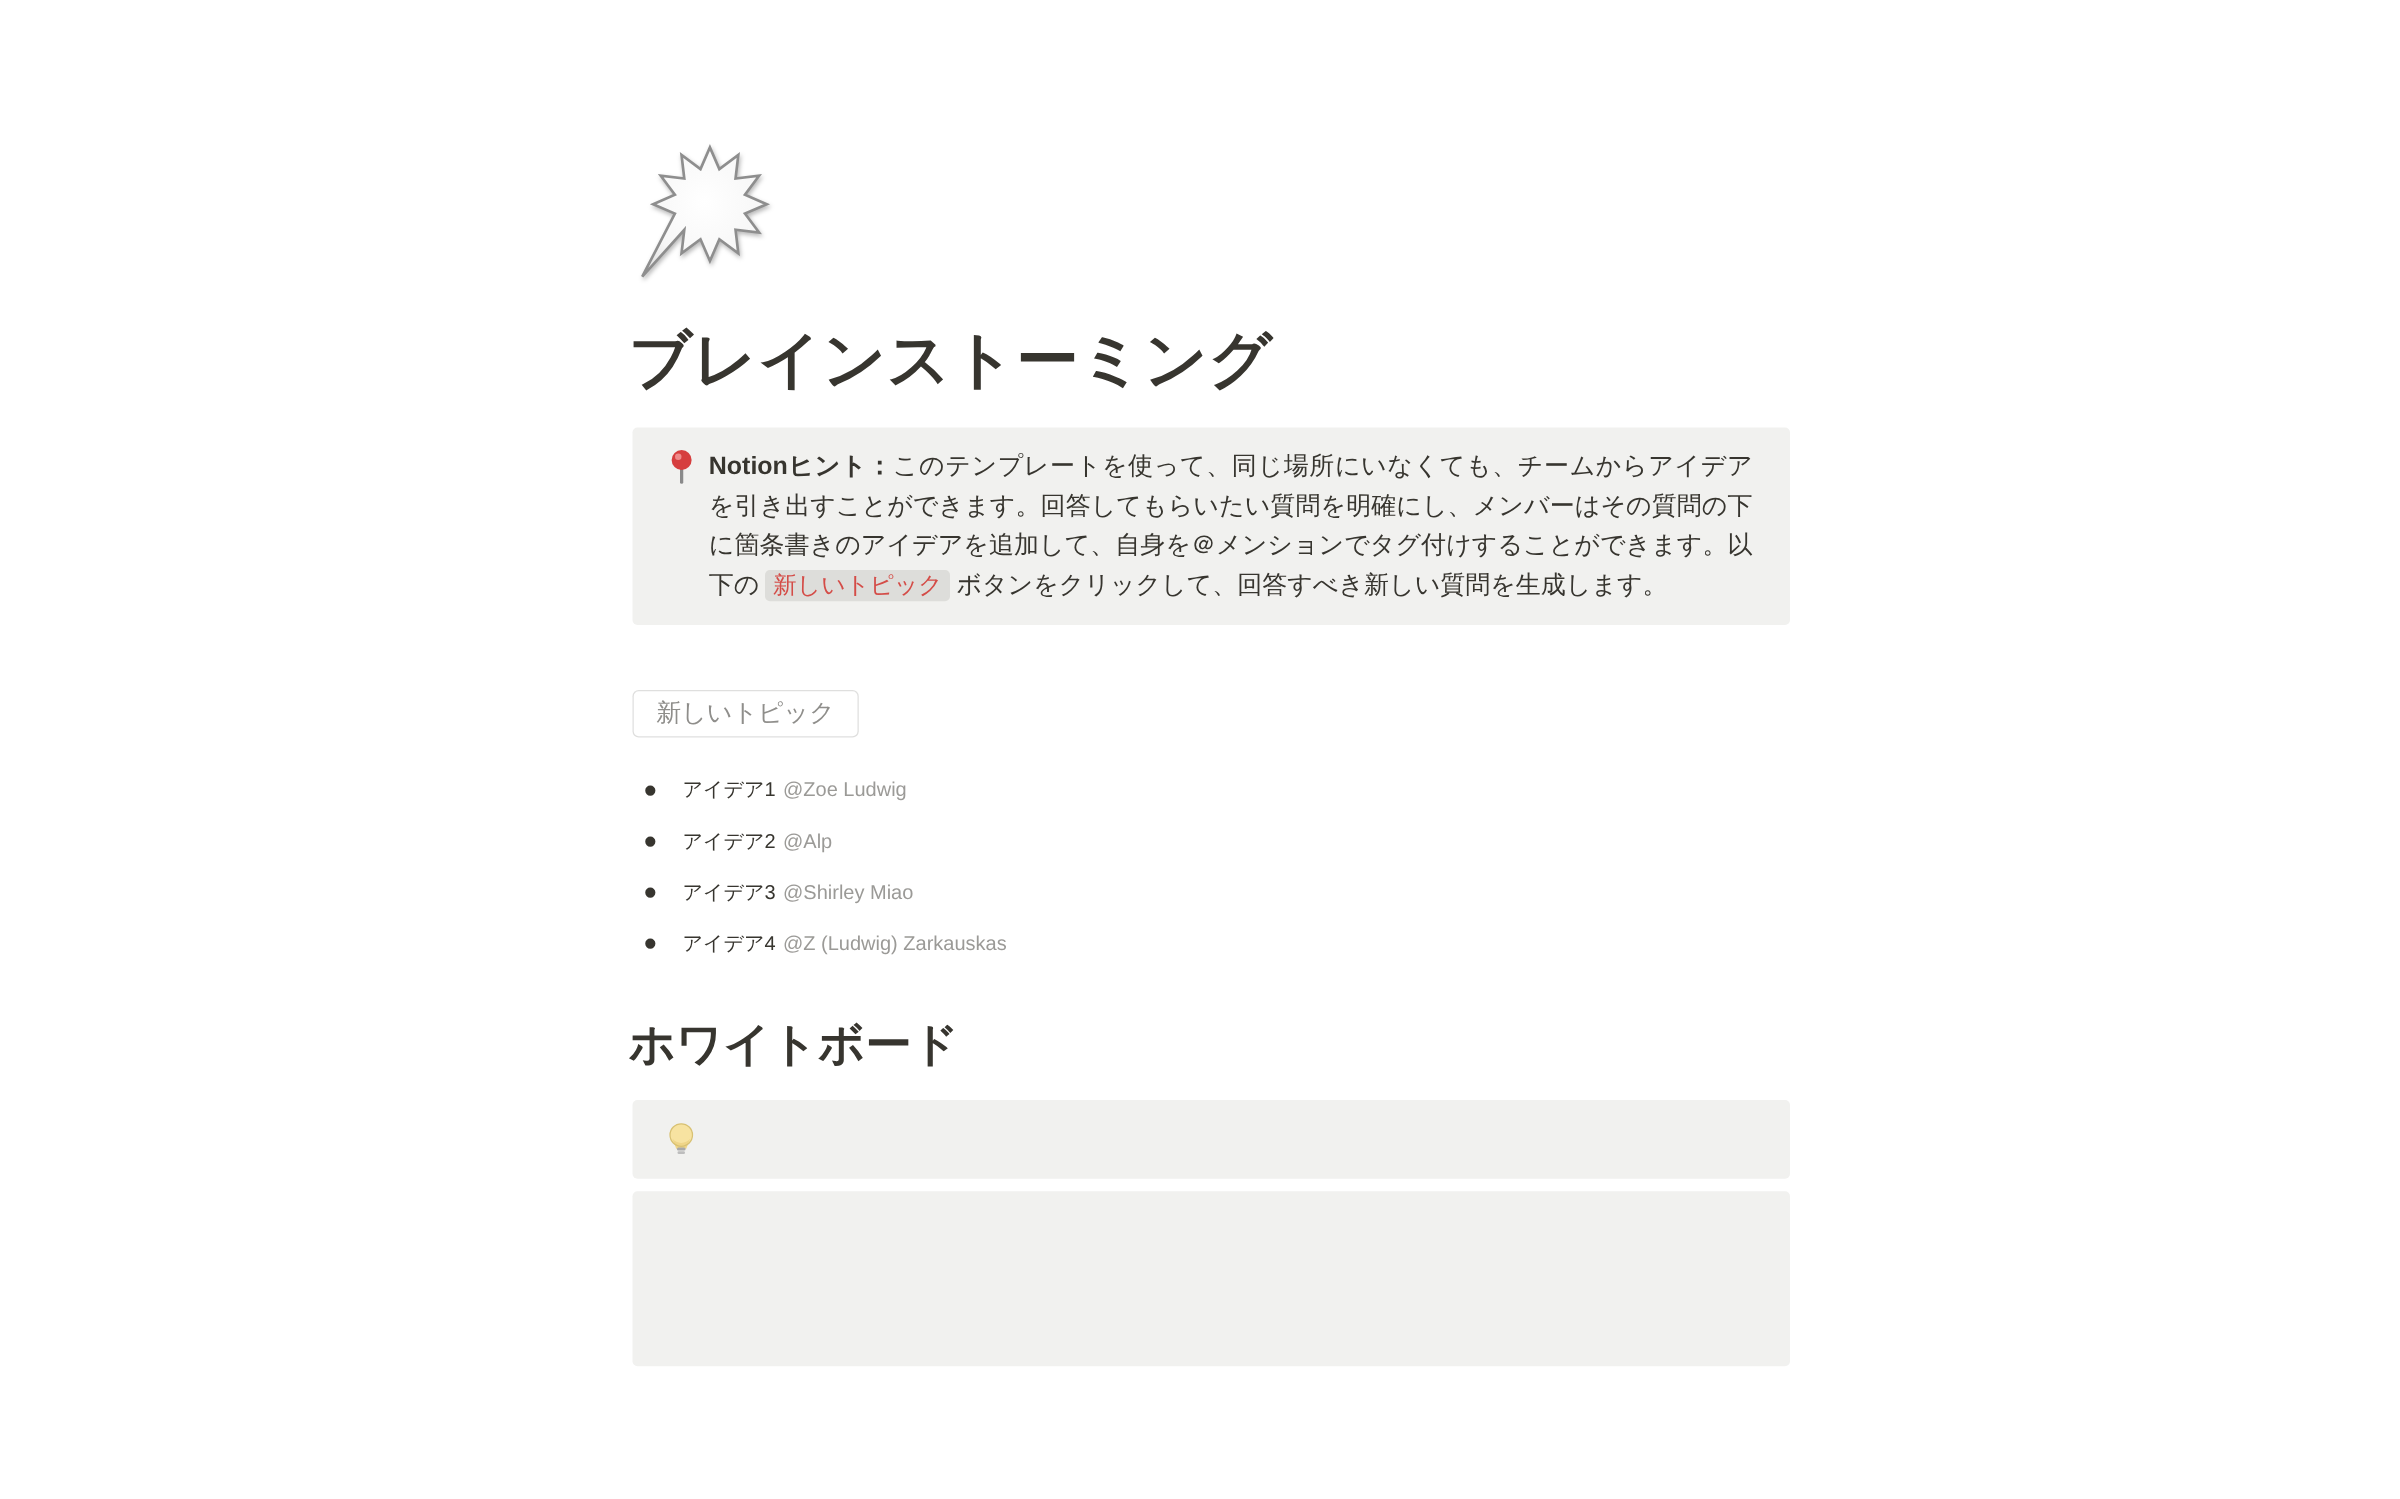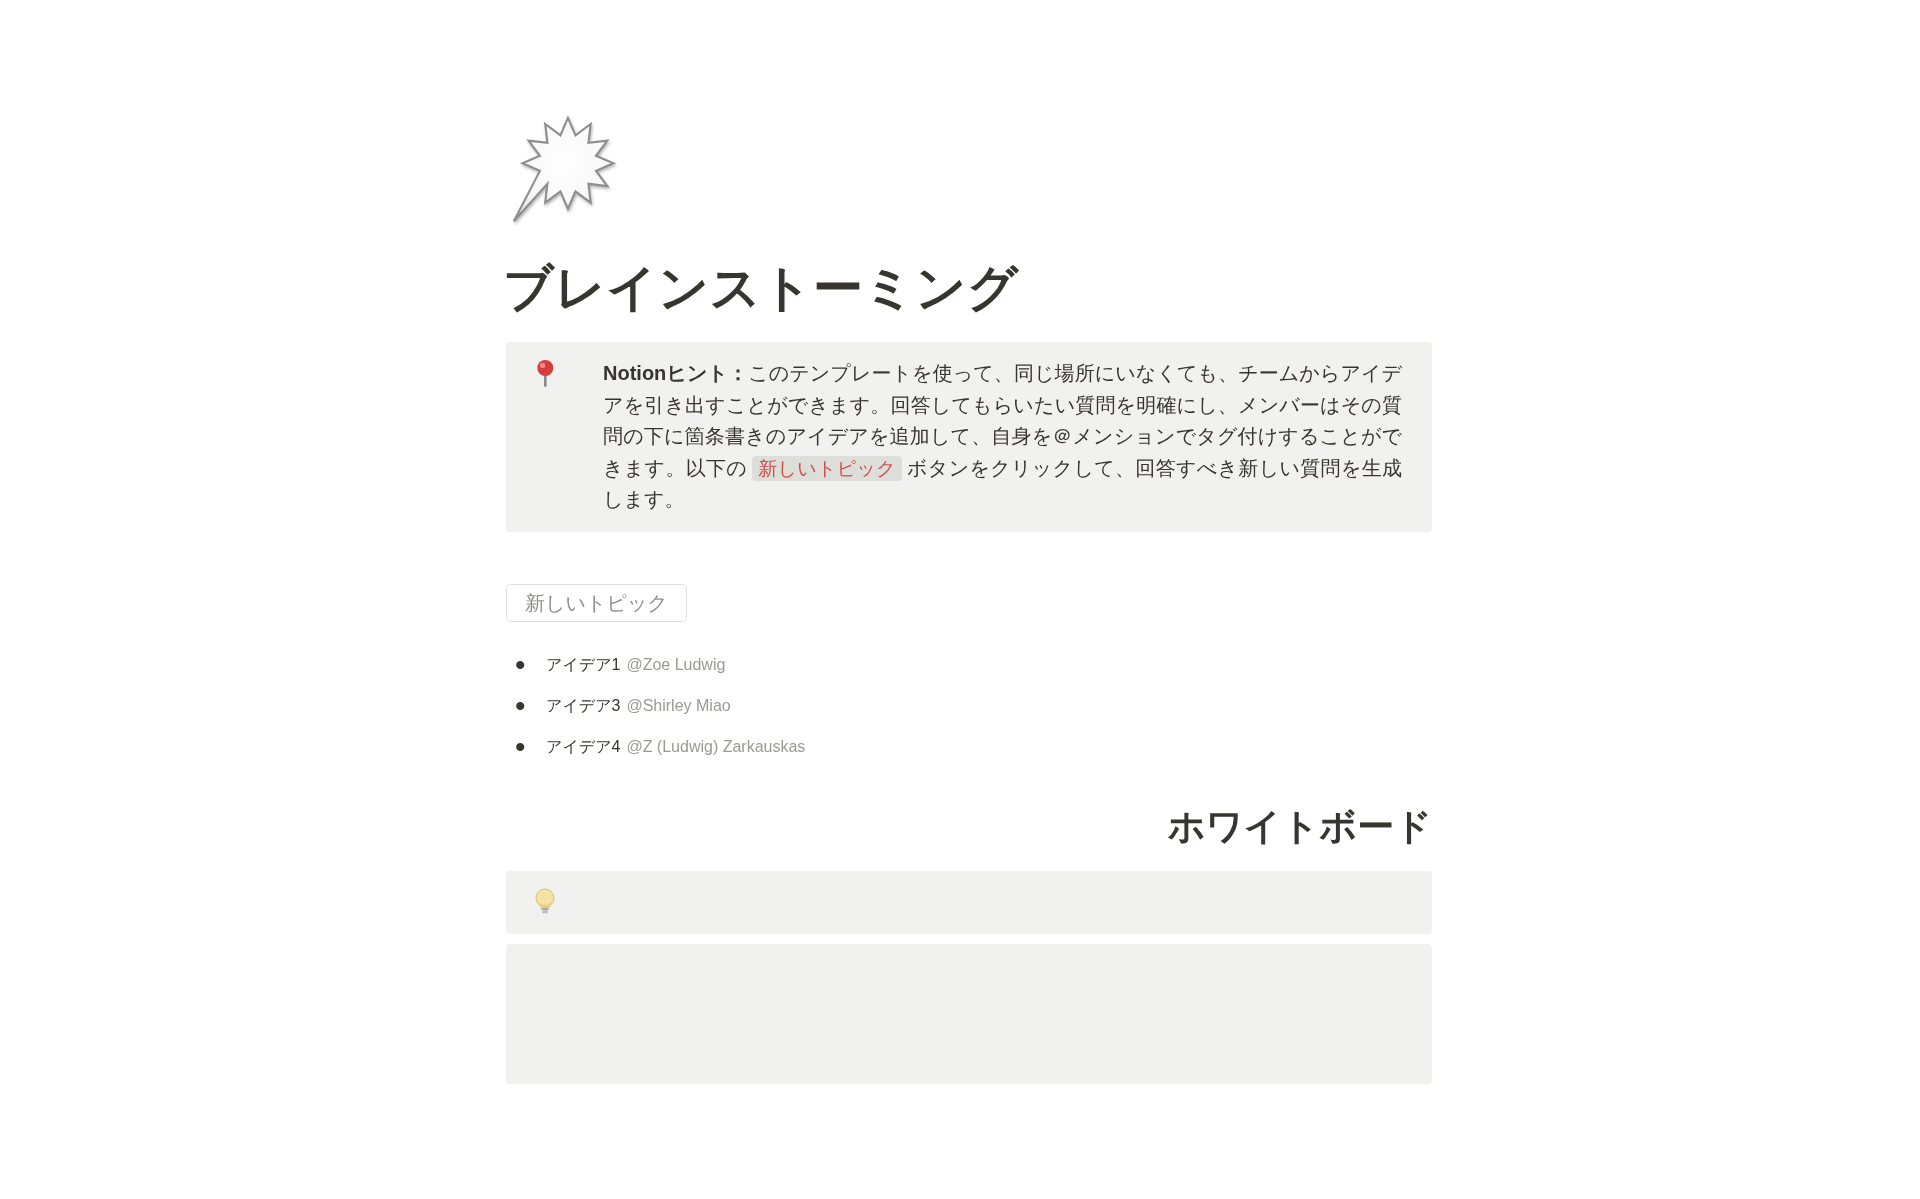--- a/index.html
+++ b/index.html
@@ -16,21 +16,21 @@
 
   
   h1.page-title{
     margin:25px 0 0 -3px;font-size:50px;line-height:64px;font-weight:700;
     letter-spacing:.5px;color:#37352f;
   }
 
   
   .callout{
     margin-top:22px;background:#f1f1ef;border-radius:4px;
-    padding:16px 30px 16px 26px;display:flex;align-items:flex-start;gap:36px;
+    padding:16px 30px 16px 26px;display:flex;align-items:flex-start;
   }
   .callout .c-icon{
     flex:0 0 26px;height:31px;margin-right:9px;display:flex;
     align-items:center;justify-content:center;
   }
   .callout .c-text{
     flex:1;max-width:835px;font-size:20px;line-height:31.5px;color:#37352f;
     text-align:justify;
   }
   .bold{font-weight:700;}
@@ -42,21 +42,21 @@
   
   .template-button{
     display:inline-block;margin-top:52px;height:36px;line-height:36px;
     padding:0 18px;background:#ffffff;border:1px solid rgba(55,53,47,.16);
     border-radius:5px;font-size:20px;color:#8f8e8b;cursor:pointer;
   }
 
   h2.section-heading{
     margin:54px 0 0 -3px;font-size:37px;line-height:44px;font-weight:700;color:#37352f;
   }
-  h2.section-heading.wb{margin-top:38px;text-align:right;}
+  h2.section-heading.wb{margin-top:38px;}
 
   
   ul.idea-list{list-style:none;margin:22px 0 0 0;padding:0;}
   ul.idea-list li{
     position:relative;padding-left:40px;line-height:41px;font-size:16px;color:#37352f;
   }
   ul.idea-list li::before{
     content:"•";position:absolute;left:9px;top:0;font-size:30px;line-height:41px;color:#37352f;
   }
   .mention{color:#9b9a97;margin-left:6px;cursor:pointer;}
@@ -108,20 +108,23 @@
   <div class="template-button">新しいトピック</div>
 
   
 
   
   <ul class="idea-list">
     <li>
       <span>アイデア1</span><span class="mention">@Zoe Ludwig</span>
     </li>
     <li>
+      <span>アイデア2</span><span class="mention">@Alp</span>
+    </li>
+    <li>
       <span>アイデア3</span><span class="mention">@Shirley Miao</span>
     </li>
     <li>
       <span>アイデア4</span><span class="mention">@Z (Ludwig) Zarkauskas</span>
     </li>
   </ul>
 
   
   <h2 class="section-heading wb">ホワイトボード</h2>
 

